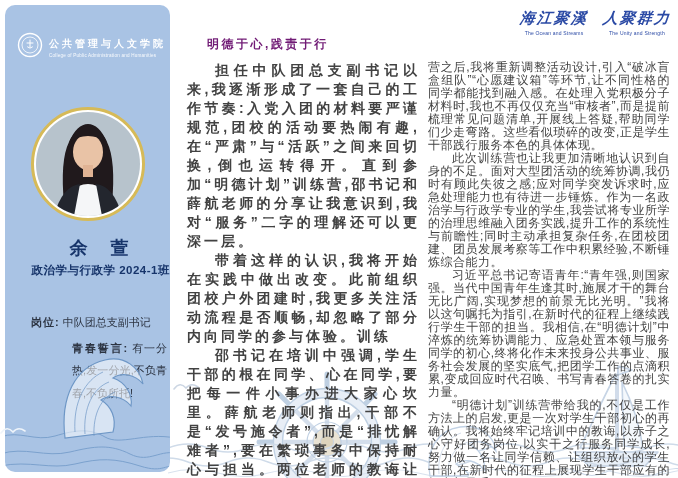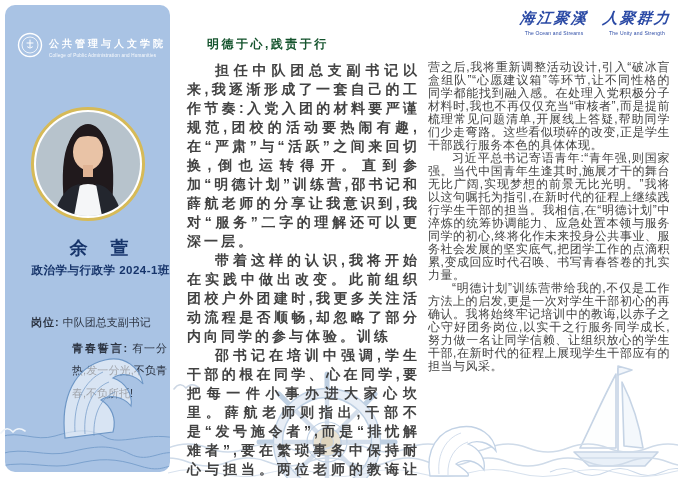--- a/index.html
+++ b/index.html
@@ -48,21 +48,21 @@
   .motto { text-align:center; color:#2b4aa5; }
   .motto-zh {
     font-family:"Liberation Serif", serif; font-weight:700; font-style:italic;
     font-size:15px; letter-spacing:2px; transform:skewX(-6deg); white-space:nowrap;
   }
   .motto-en { font-size:5px; letter-spacing:0.2px; margin-top:2px; white-space:nowrap; }
 
   
   .article-title {
     position:absolute; left:207px; top:36px; z-index:2;
-    color:#14532d; font-size:12px; font-weight:700; letter-spacing:2.5px;
+    color:#701a75; font-size:12px; font-weight:700; letter-spacing:2.5px;
   }
   .col { position:absolute; top:61px; z-index:2; text-align:justify; color:#424242; }
   .col p { text-indent:2em; }
   .col p.noindent { text-indent:0; }
   .col1 { left:187px; width:233px; font-size:14px; font-weight:600; line-height:19px; letter-spacing:3px; }
   .col2 { left:428px; width:242px; font-size:12px;  font-weight:400; line-height:13px;  letter-spacing:0.5px; }
 
   
   .deco { position:absolute; z-index:0; }
   .deco svg { display:block; }
@@ -135,20 +135,21 @@
   <div class="article-title">明德于心,践责于行</div>
 
   <div class="col col1">
     <p>担任中队团总支副书记以来,我逐渐形成了一套自己的工作节奏:入党入团的材料要严谨规范,团校的活动要热闹有趣,在“严肃”与“活跃”之间来回切换,倒也运转得开。直到参加“明德计划”训练营,邵书记和薛航老师的分享让我意识到,我对“服务”二字的理解还可以更深一层。</p>
     <p>带着这样的认识,我将开始在实践中做出改变。此前组织团校户外团建时,我更多关注活动流程是否顺畅,却忽略了部分内向同学的参与体验。训练</p>
     <p>邵书记在培训中强调,学生干部的根在同学、心在同学,要把每一件小事办进大家心坎里。薛航老师则指出,干部不是“发号施令者”,而是“排忧解难者”,要在繁琐事务中保持耐心与担当。两位老师的教诲让我重新审视团务工作的本质:它既不是冷冰冰的流程,也不仅仅是热闹的活动,而是连接同学与组织的桥梁。守住这座桥梁,既要在材料审核中把好严谨关,也要在日常工作中传递组织的温度。</p>
   </div>
 
   <div class="col col2">
     <p class="noindent">营之后,我将重新调整活动设计,引入“破冰盲盒组队”“心愿建议箱”等环节,让不同性格的同学都能找到融入感。在处理入党积极分子材料时,我也不再仅仅充当“审核者”,而是提前梳理常见问题清单,开展线上答疑,帮助同学们少走弯路。这些看似琐碎的改变,正是学生干部践行服务本色的具体体现。</p>
+    <p>此次训练营也让我更加清晰地认识到自身的不足。面对大型团活动的统筹协调,我仍时有顾此失彼之感;应对同学突发诉求时,应急处理能力也有待进一步锤炼。作为一名政治学与行政学专业的学生,我尝试将专业所学的治理思维融入团务实践,提升工作的系统性与前瞻性;同时主动承担复杂任务,在团校团建、团员发展考察等工作中积累经验,不断锤炼综合能力。</p>
     <p>习近平总书记寄语青年:“青年强,则国家强。当代中国青年生逢其时,施展才干的舞台无比广阔,实现梦想的前景无比光明。”我将以这句嘱托为指引,在新时代的征程上继续践行学生干部的担当。我相信,在“明德计划”中淬炼的统筹协调能力、应急处置本领与服务同学的初心,终将化作未来投身公共事业、服务社会发展的坚实底气,把团学工作的点滴积累,变成回应时代召唤、书写青春答卷的扎实力量。</p>
     <p>“明德计划”训练营带给我的,不仅是工作方法上的启发,更是一次对学生干部初心的再确认。我将始终牢记培训中的教诲,以赤子之心守好团务岗位,以实干之行服务同学成长,努力做一名让同学信赖、让组织放心的学生干部,在新时代的征程上展现学生干部应有的担当与风采。</p>
   </div>
 
   <div class="deco wheel">
     <svg viewBox="0 0 160 160">
       <g stroke="#b5c8de" fill="none">
         <g stroke-width="5" stroke-linecap="round">
           <line x1="80" y1="12" x2="80" y2="30" transform="rotate(0 80 80)"></line>
           <line x1="80" y1="12" x2="80" y2="30" transform="rotate(45 80 80)"></line>

